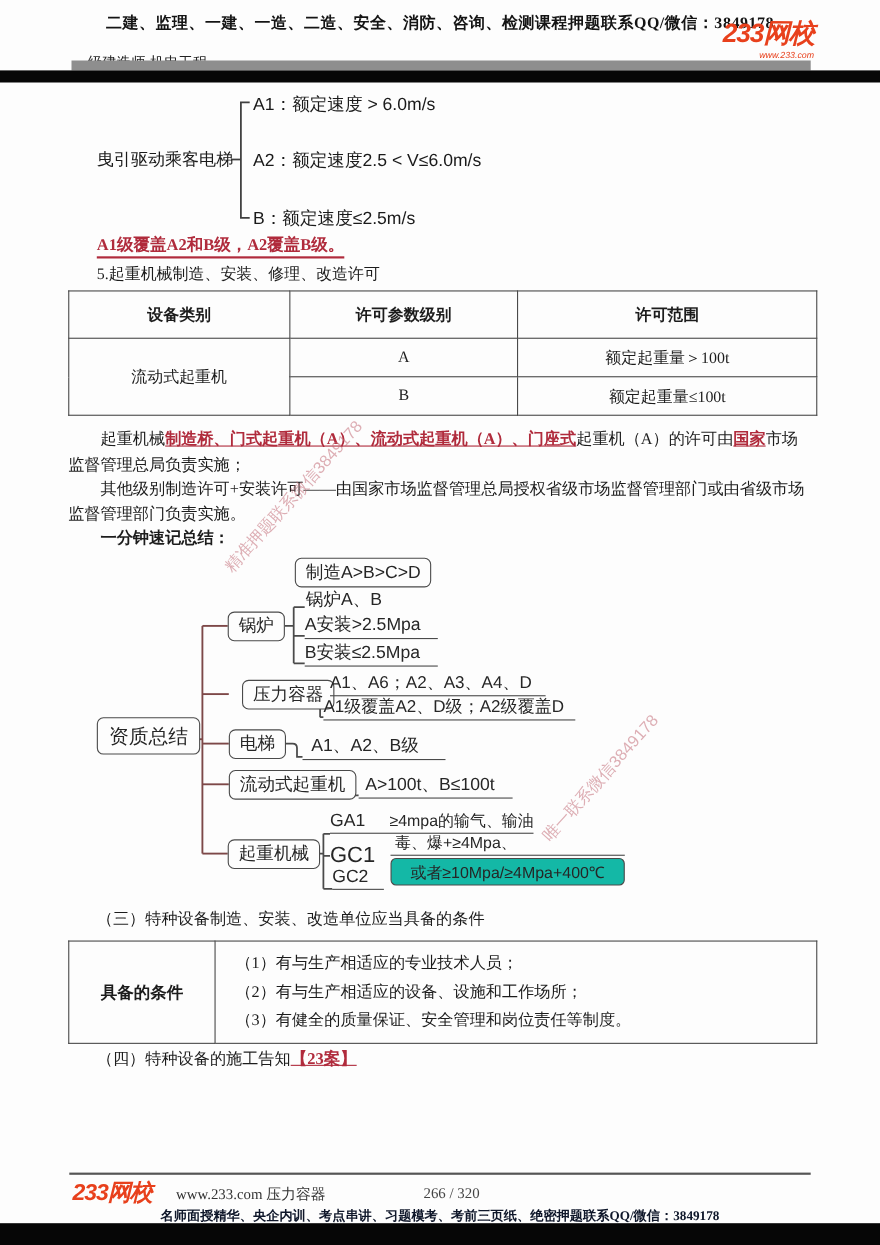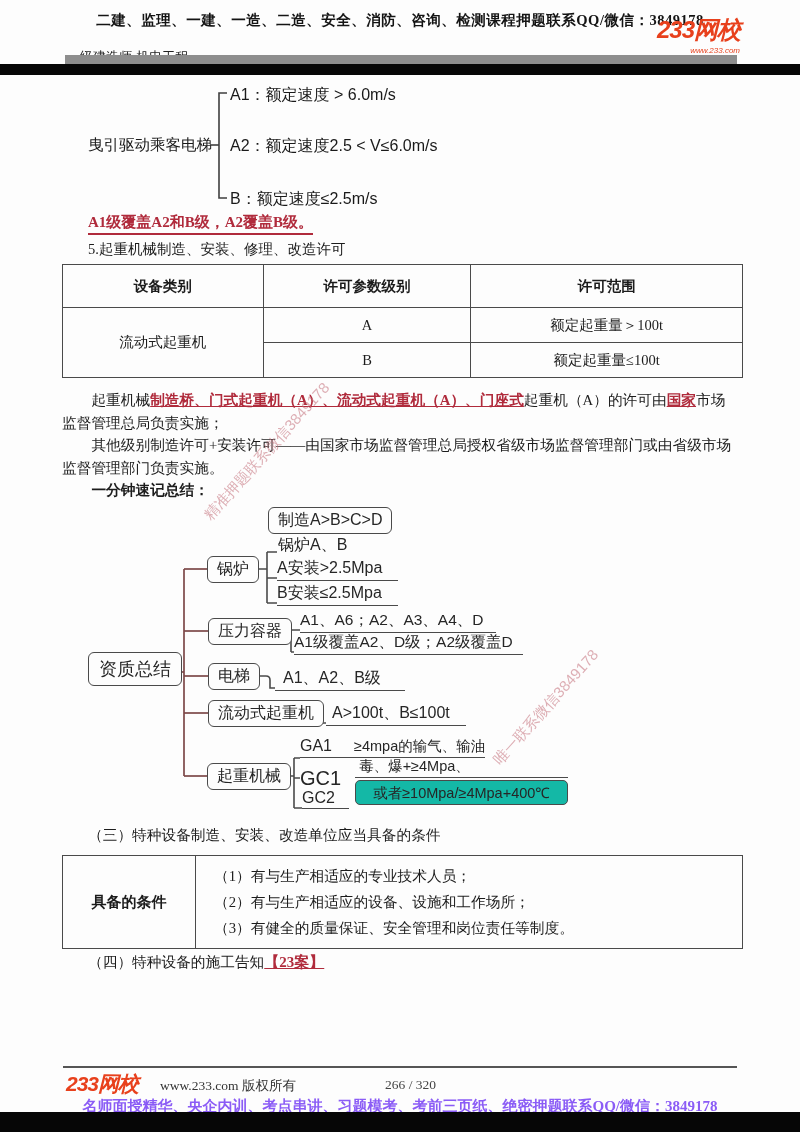--- a/index.html
+++ b/index.html
@@ -76,21 +76,21 @@
   .wm { position:absolute; font-family:"Liberation Sans", sans-serif; font-size:15px;
     color:rgba(195,110,120,.55); white-space:nowrap; transform:rotate(-48deg); pointer-events:none; }
 
   
   .ft-rule { position:absolute; left:63px; top:1066px; width:674px; border-top:2px solid #555; }
   .ft-logo { position:absolute; left:66px; top:1070px; font-family:"Liberation Sans", sans-serif;
     font-size:21px; font-weight:bold; font-style:italic; color:var(--logo-red); letter-spacing:-1px; }
   .ft-copy { position:absolute; left:160px; top:1077px; font-size:13.5px; color:#333; }
   .ft-page { position:absolute; left:385px; top:1077px; font-size:13.5px; color:#444; }
   .ft-promo { position:absolute; left:0; top:1097px; width:800px; text-align:center;
-    font-size:15px; font-weight:bold; color:#8b5cf6; z-index:1; }
+    font-size:12px; font-weight:bold; color:#0f172a; z-index:1; }
   .bar-black-bot { position:absolute; left:0; top:1112px; width:800px; height:20px;
     background:#060606; z-index:2; }
 </style>
 </head>
 <body>
 
 <div class="page">
 
   <svg class="lines" width="800" height="1132" viewBox="0 0 800 1132">
 
@@ -162,21 +162,21 @@
 
   <div class="mm">
     <div class="mm-box mm-root" style="left:88px; top:652px;">资质总结</div>
     <div class="mm-box" style="left:268px; top:507px;">制造A&gt;B&gt;C&gt;D</div>
 
     <div class="mm-box" style="left:207px; top:556px;">锅炉</div>
     <div class="mm-text" style="left:278px; top:535px; font-size:16px;">锅炉A、B</div>
     <div class="mm-text mm-u" style="left:277px; top:558px; padding-right:16px; font-size:16px;">A安装&gt;2.5Mpa</div>
     <div class="mm-text mm-u" style="left:277px; top:583px; padding-right:16px; font-size:16px;">B安装≤2.5Mpa</div>
 
-    <div class="mm-box" style="left:208px; top:618px;text-align:right;">压力容器</div>
+    <div class="mm-box" style="left:220px; top:618px;text-align:right;">压力容器</div>
     <div class="mm-text mm-u" style="left:300px; top:610px; padding-right:12px;">A1、A6；A2、A3、A4、D</div>
     <div class="mm-text mm-u" style="left:294px; top:632px; padding-right:10px;">A1级覆盖A2、D级；A2级覆盖D</div>
 
     <div class="mm-box" style="left:208px; top:663px;">电梯</div>
     <div class="mm-text mm-u" style="left:275px; top:668px; padding:0 24px 1px 8px; font-size:16px;">A1、A2、B级</div>
 
     <div class="mm-box" style="left:208px; top:700px;">流动式起重机</div>
     <div class="mm-text mm-u" style="left:326px; top:703px; padding:0 16px 1px 6px; font-size:16px;">A&gt;100t、B≤100t</div>
 
     <div class="mm-box" style="left:207px; top:763px;">起重机械</div>
@@ -210,18 +210,18 @@
 
   <div class="sec4">
     <span>（四）特种设备的施工告知</span><span class="hl">【23案】</span>
   </div>
 
   <div class="wm" style="left:178px; top:442px;">精准押题联系微信3849178</div>
   <div class="wm" style="left:472px; top:698px;">唯一联系微信3849178</div>
 
   <div class="ft-rule"></div>
   <div class="ft-logo">233网校</div>
-  <div class="ft-copy">www.233.com 版权所有</div>
+  <div class="ft-copy">www.233.com 压力容器</div>
   <div class="ft-page">266 / 320</div>
   <div class="ft-promo">名师面授精华、央企内训、考点串讲、习题模考、考前三页纸、绝密押题联系QQ/微信：3849178</div>
   <div class="bar-black-bot"></div>
 
 </div>
 
 </body></html>

